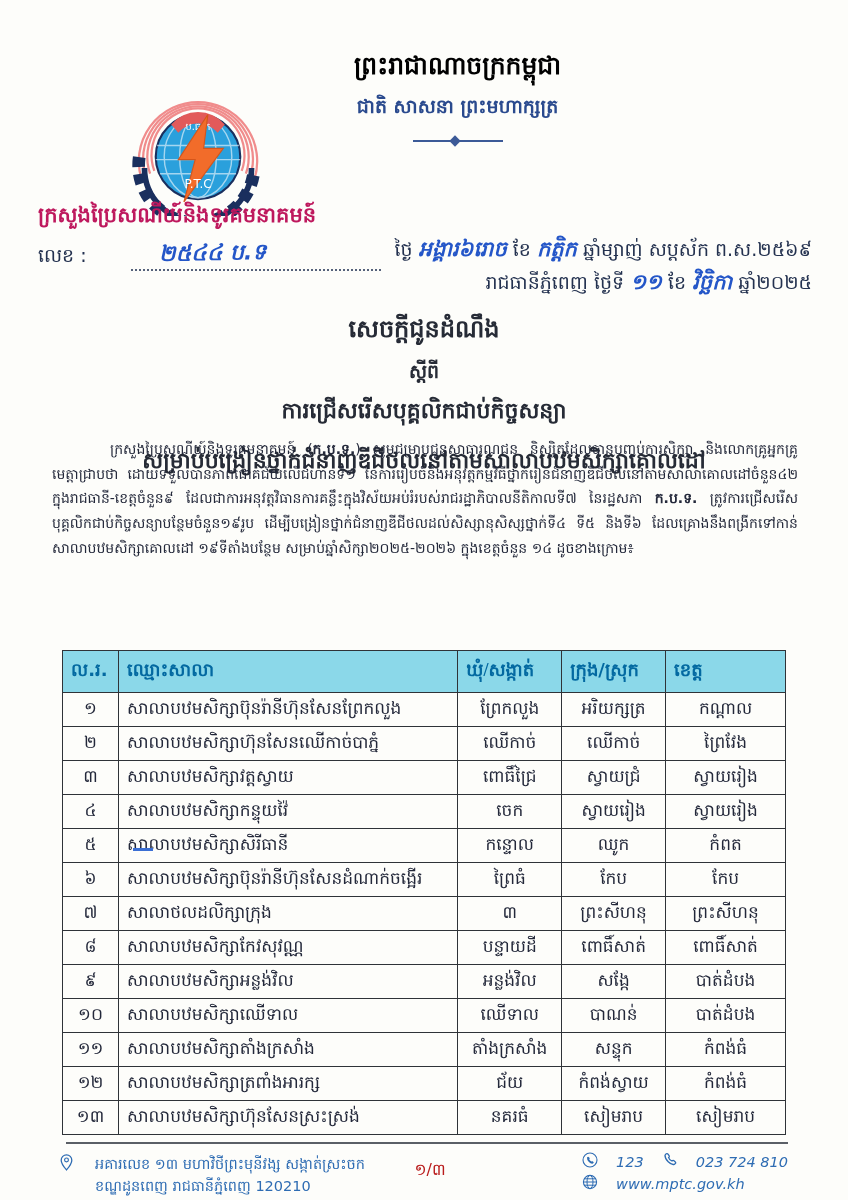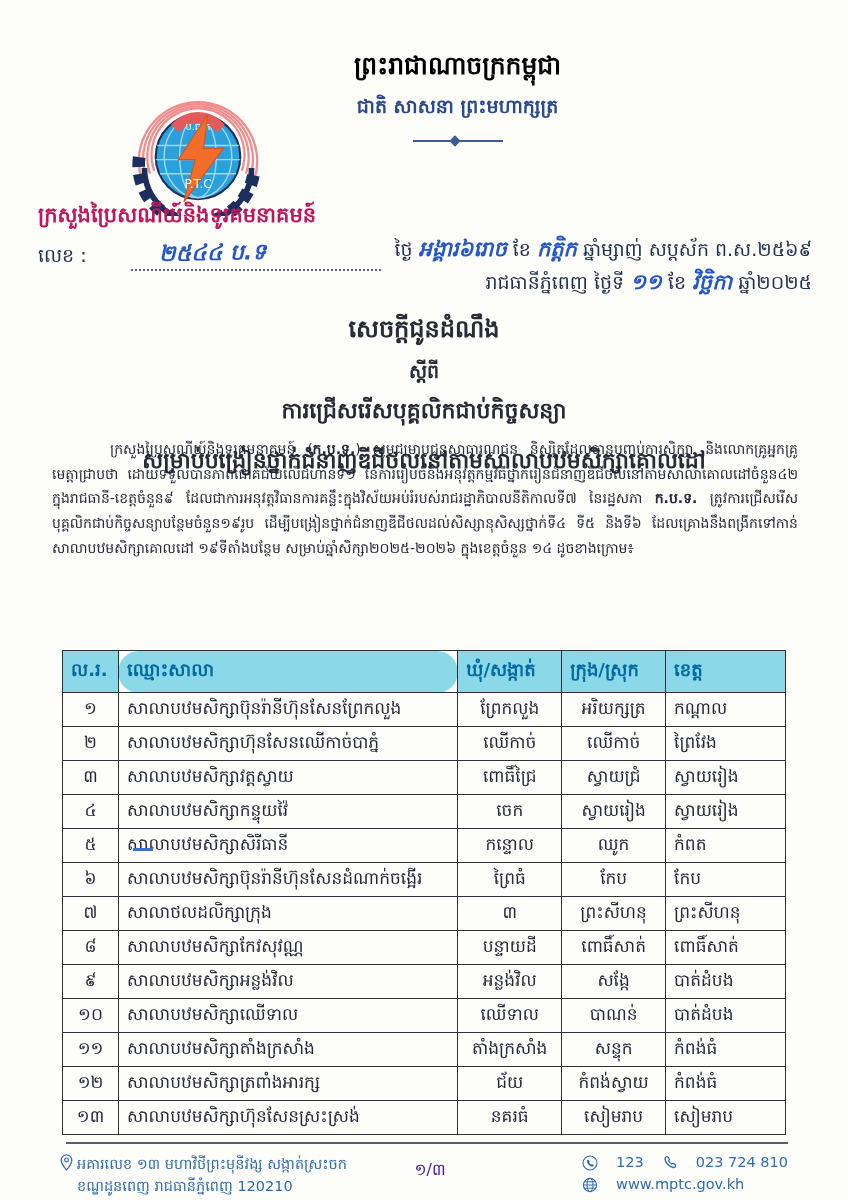--- a/index.html
+++ b/index.html
@@ -39,32 +39,32 @@
   }
   
   .school-table { position:absolute; top:650px; left:62px; width:724px; border-collapse:collapse; }
   .school-table th, .school-table td { border:1.6px solid #2f3338; padding:3px 8px; }
   .school-table th {
     background:#8bd8e9; font-size:18px; font-weight:700; text-align:left;
     height:42px; color:#0369a1;
   }
   .school-table td { font-size:17px; height:34px; color:#23283a; }
   .col-no    { width:56px;  text-align:center; }
-  .col-name  { width:340px; text-align:left;border-radius:21px; }
-  .col-com   { width:104px; text-align:center; }
+  .col-name  { width:340px; text-align:left; }
+  .col-com   { width:104px; text-align:center;font-family:Liberation Serif, serif; }
   .col-dis   { width:104px; text-align:center; }
-  .col-pro   { width:120px; text-align:left; }
+  .col-pro   { width:120px; text-align:center; }
   .correction-mark { position:absolute; left:133px; top:848px; width:20px; height:2.5px; background:#3b6fd4; }
   
   .footer-rule { position:absolute; top:1142px; left:66px; right:60px; border-top:2px solid #5a5f66; }
   .footer { position:absolute; top:1152px; left:60px; right:56px; color:#2e6cb3; font-size:14.5px; line-height:1.5; }
-  .footer-left { position:absolute; left:0; top:2px; display:flex; gap:4px; max-width:330px; }
-  .footer-page { position:absolute; left:310px; top:6px; width:120px; text-align:center; color:#4c1d95; font-size:16px; }
+  .footer-left { position:absolute; left:0; top:2px; display:flex; gap:22px; max-width:330px; }
+  .footer-page { position:absolute; left:310px; top:6px; width:120px; text-align:center; color:#b91c1c; font-size:16px; }
   .footer-right { position:absolute; right:4px; top:0; text-align:left; }
-  .fr-line { display:flex; align-items:center; gap:18px; justify-content:flex-start; }
+  .fr-line { display:flex; align-items:flex-start; gap:18px; justify-content:flex-start;font-style:italic; }
   .icon { display:inline-block; vertical-align:middle; flex:0 0 auto; }
 </style>
 </head>
 <body>
 
 <div class="page">
 
   <div class="motto">
     <div class="motto-l1">ព្រះរាជាណាចក្រកម្ពុជា</div>
     <div class="motto-l2">ជាតិ សាសនា ព្រះមហាក្សត្រ</div>

